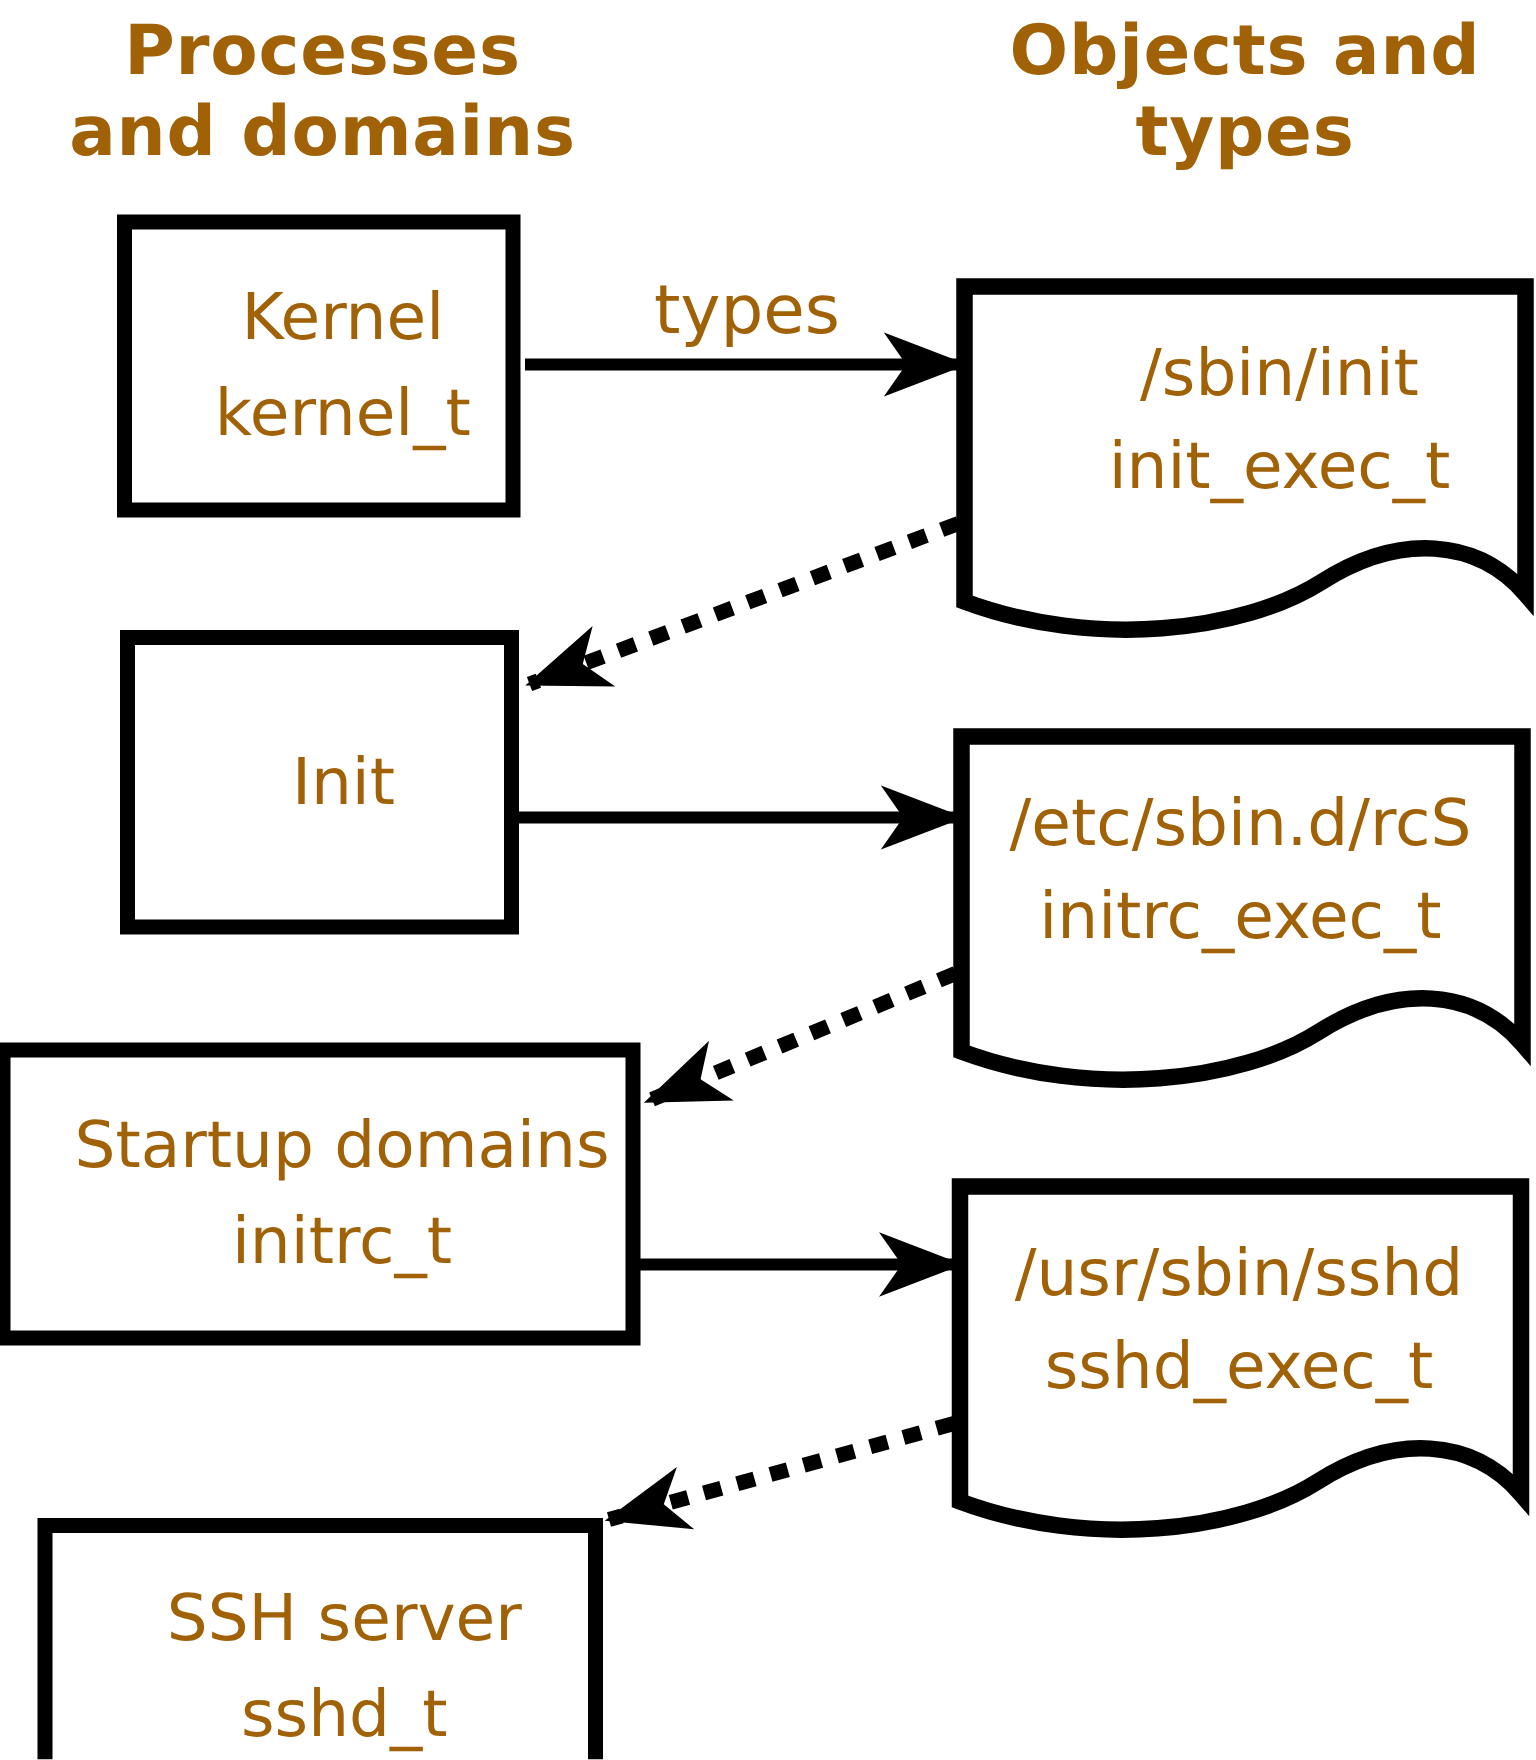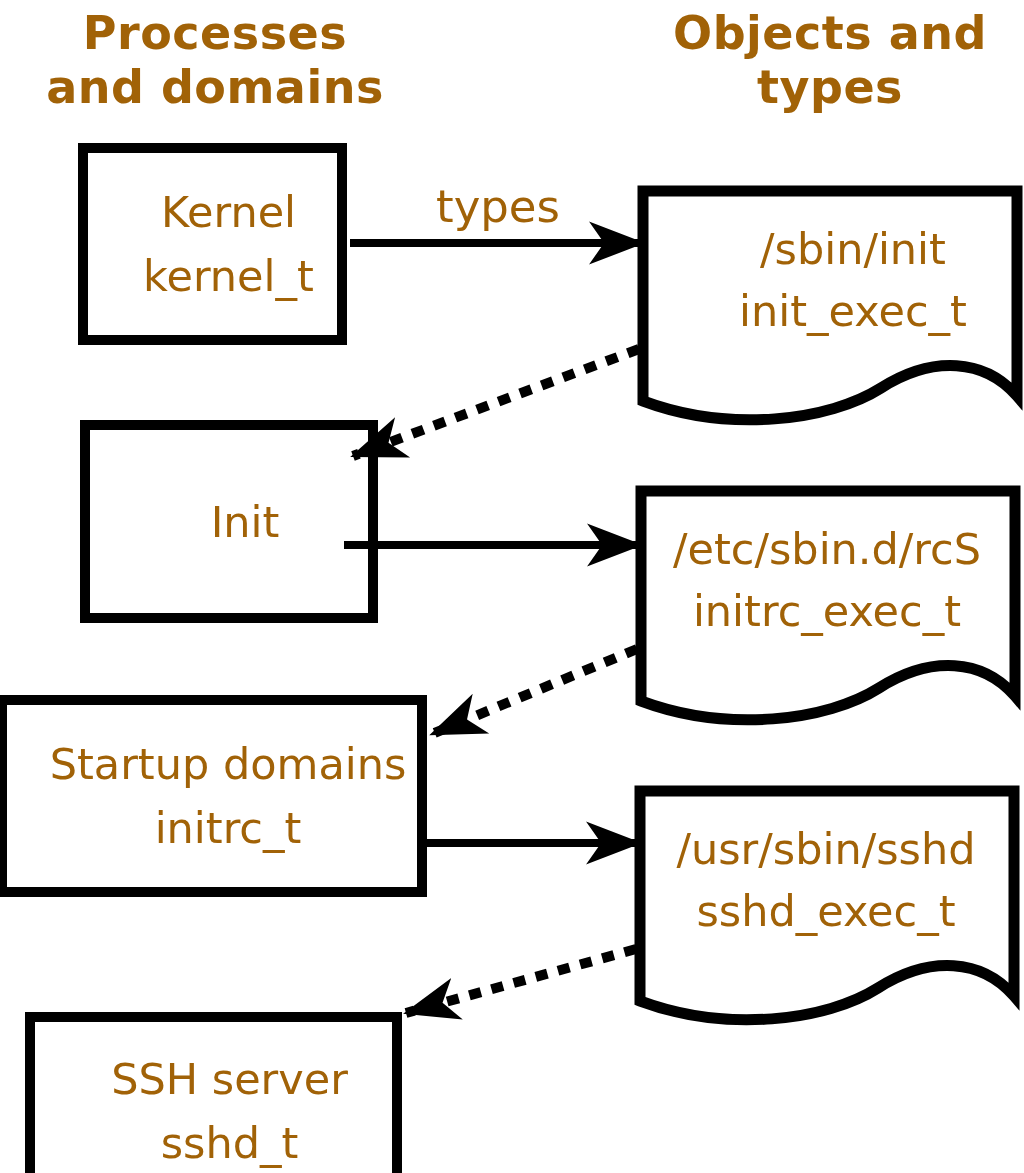--- a/index.html
+++ b/index.html
@@ -33,21 +33,21 @@
   <div class="col-header" style="left:0px;top:6px;width:430px;">Processes
 and domains</div>
   <div class="col-header" style="left:618px;top:6px;width:424px;">Objects and
 types</div>
 
   <div class="pbox" style="left:78px;top:143px;width:269px;height:202px;">
     <span>Kernel</span>
     <span>kernel_t</span>
   </div>
 
-  <div class="pbox" style="left:80px;top:420px;width:298px;height:203px;">
+  <div class="pbox" style="left:80px;top:420px;width:266px;height:203px;">
     <span>Init</span>
   </div>
 
   <div class="pbox" style="left:-3px;top:695px;width:430px;height:202px;">
     <span>Startup domains</span>
     <span>initrc_t</span>
   </div>
 
   <div class="pbox" style="left:25px;top:972px;width:377px;height:198px;margin-top:40px;">
     <span>SSH server</span>

